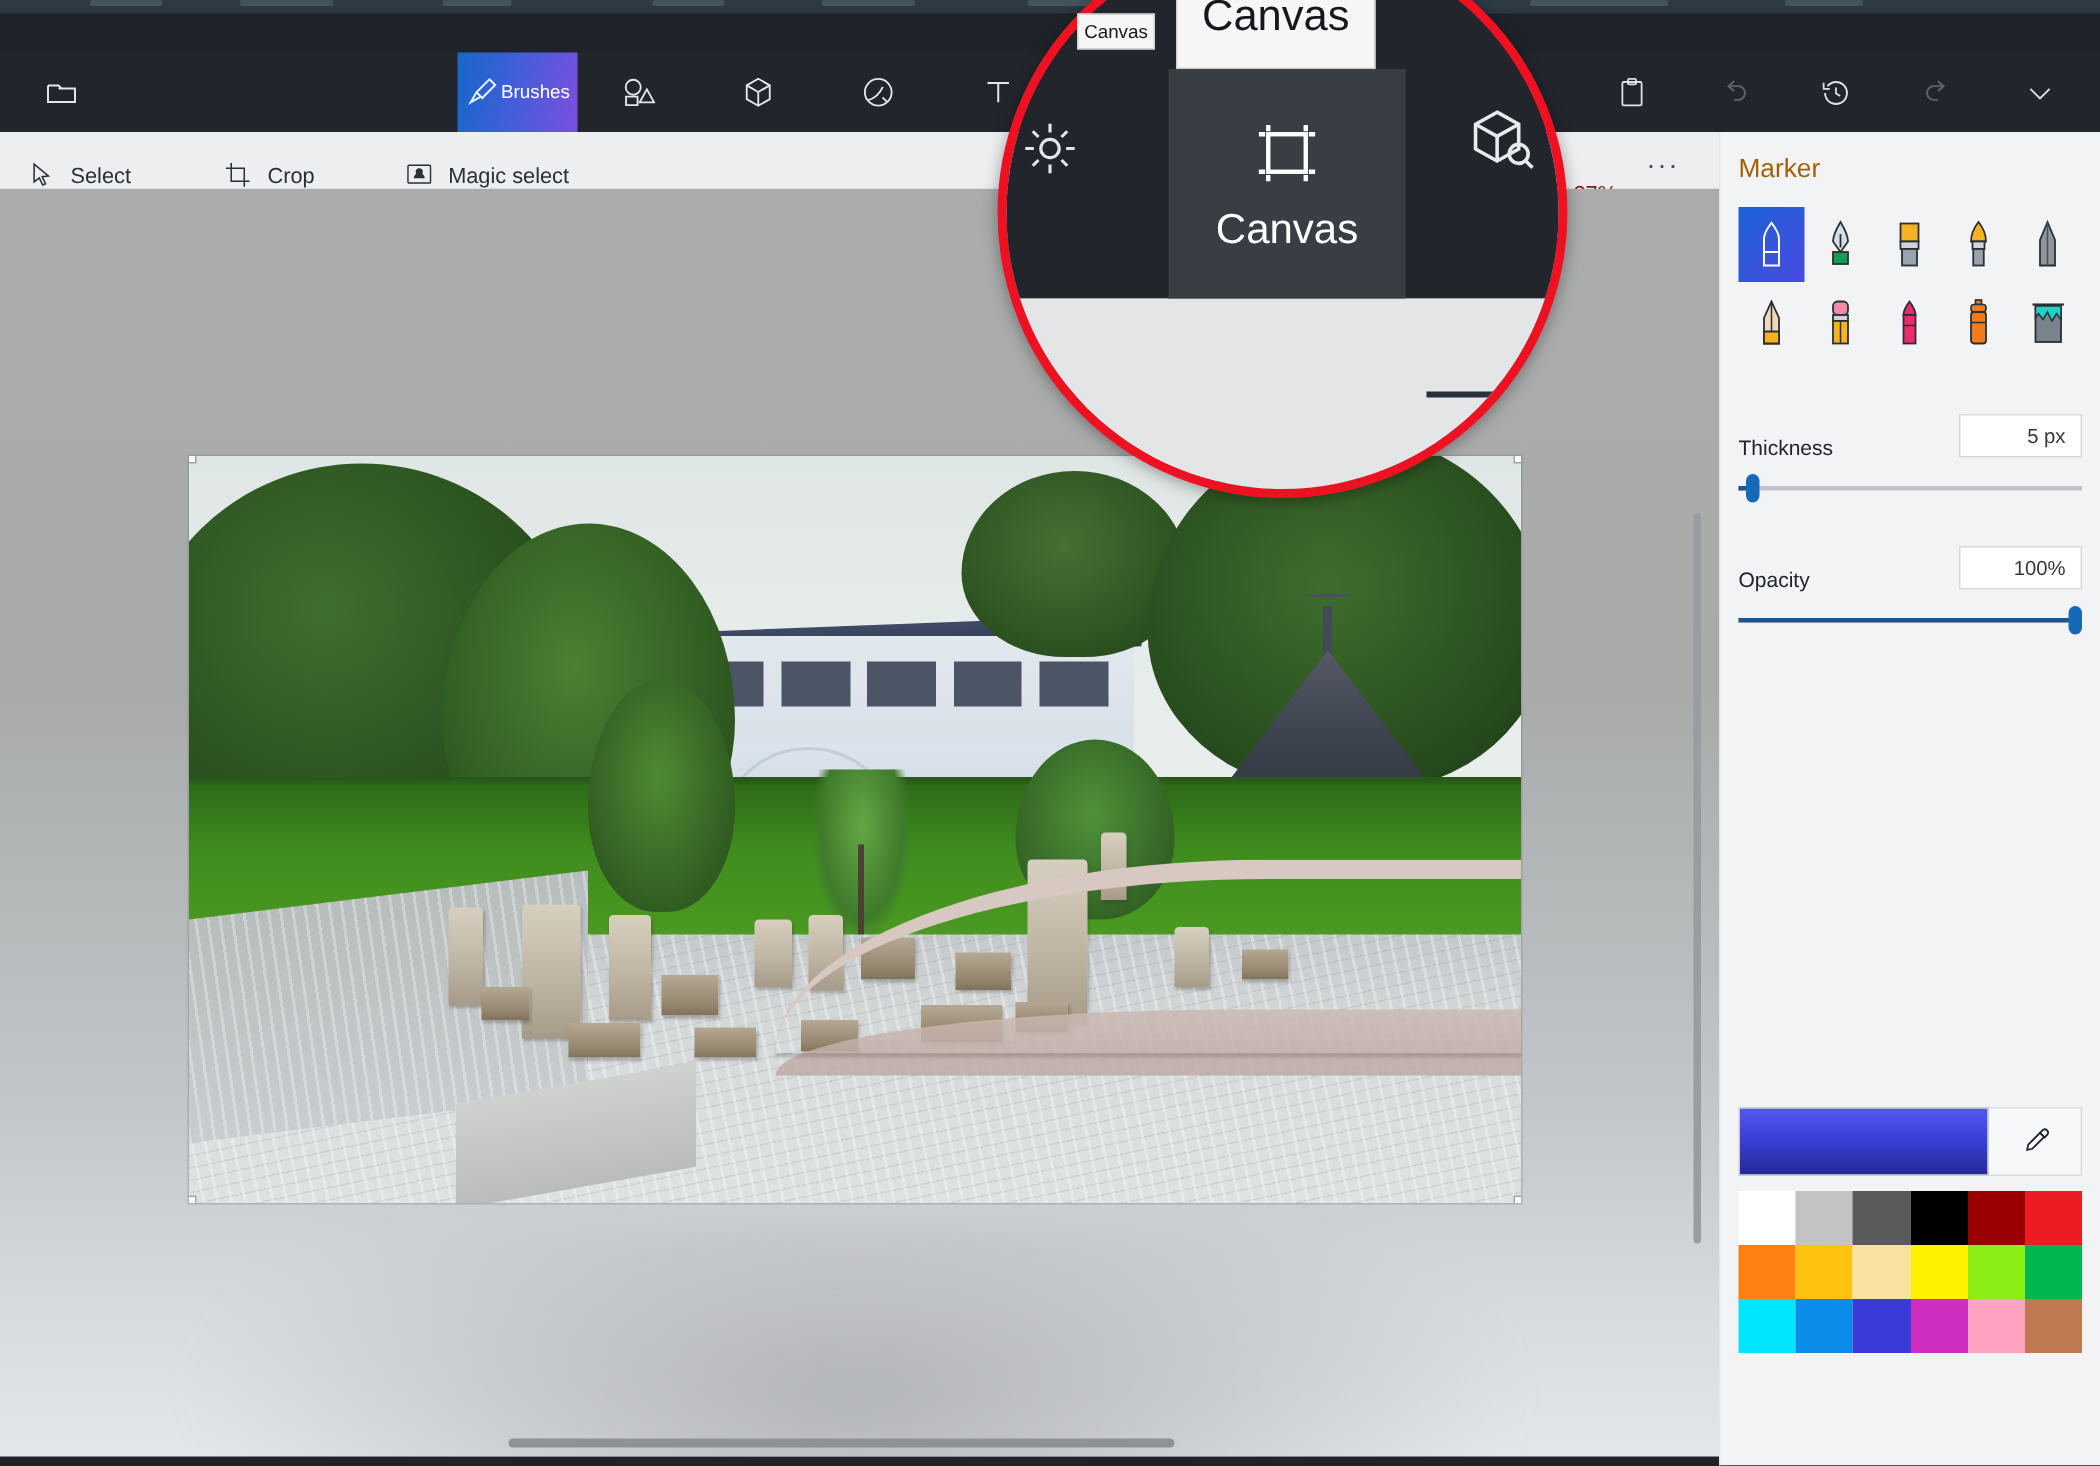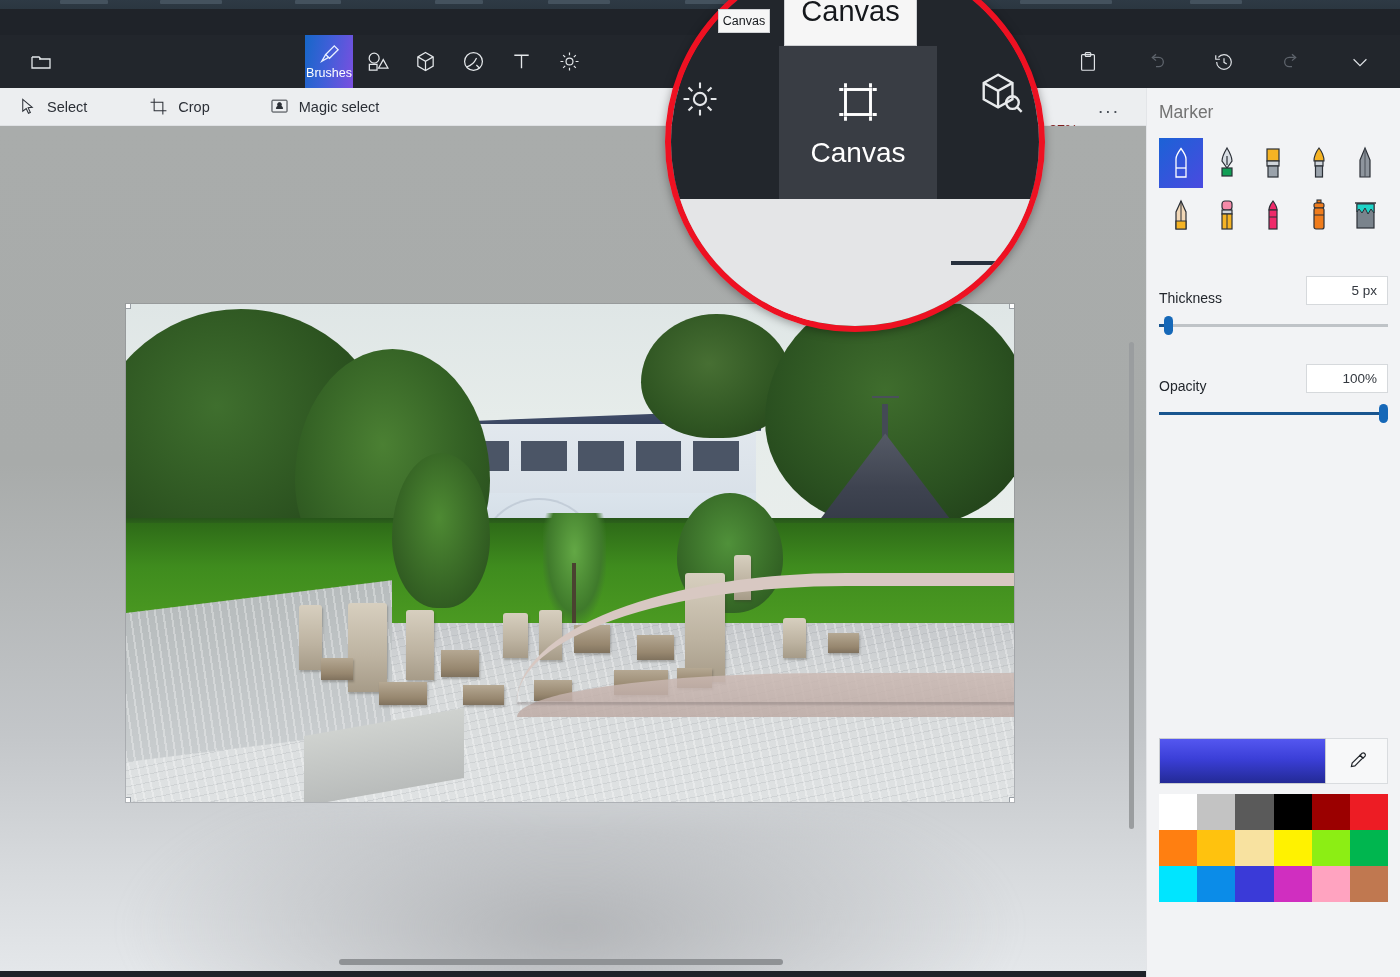--- a/index.html
+++ b/index.html
@@ -44,41 +44,41 @@
   }
   .rib-left { position: absolute; left: 18px; top: 0; height: 53px; display: flex; align-items: center; }
   .rib-btn {
     width: 48px; height: 53px; display: flex; align-items: center; justify-content: center;
     color: #e4e7ea;
   }
   .rib-center {
     position: absolute; left: 305px; top: 0; height: 53px; display: flex; align-items: center;
   }
   .rib-tab {
-    width: 48px; height: 53px; display: flex; flex-direction: column;
+    width: 80px; height: 53px; display: flex; flex-direction: row;
     align-items: center; justify-content: center; gap: 1px; color: #e4e7ea;
   }
   .rib-tab.active {
     background: linear-gradient(100deg, #1667c8 0%, #3f5fd8 45%, #7b4fe0 100%);
   }
   .rib-tab .lbl { font-size: 12.5px; color: #fff; line-height: 13px; }
   .rib-right { position: absolute; right: 6px; top: 0; height: 53px; display: flex; align-items: center; }
   .rib-ic {
     width: 68px; height: 53px; display: flex; align-items: center; justify-content: center;
     color: #dfe2e6;
   }
   .rib-ic.dim { color: #5e646c; }
 
   
   .subbar {
     position: absolute; left: 0; top: 88px; width: 1146px; height: 38px;
     background: #eceef0; border-bottom: 1px solid #dfe1e4;
     display: flex; align-items: center;
   }
-  .sb-item { display: flex; align-items: center; height: 38px; padding: 0 10px; gap: 10px; color: #2b2f36; }
+  .sb-item { display: flex; align-items: flex-end; height: 38px; padding: 0 10px; gap: 10px; color: #2b2f36; }
   .sb-item .t { font-size: 14.5px; }
   .sb-zoom {
     position: absolute; right: 68px; top: 0; height: 38px;
     display: flex; align-items: center; font-size: 14.5px; color: #7f1d1d; margin-top: 23px;
   }
   .sb-more {
     position: absolute; right: 18px; top: 0; height: 38px; width: 38px;
     display: flex; align-items: center; justify-content: center;
     font-size: 19px; color: #4a5058; letter-spacing: 2px;
   }
@@ -211,21 +211,21 @@
   .vscroll { position: absolute; right: 12px; top: 216px; width: 5px; height: 487px;
     background: #9a9d9f; border-radius: 3px; }
   .hscroll { position: absolute; left: 339px; bottom: 6px; width: 444px; height: 6px;
     background: #8f9295; border-radius: 3px; }
 
   
   .panel {
     position: absolute; right: 0; top: 88px; width: 254px; height: 889px;
     background: #f2f3f5; border-left: 1px solid #e3e5e8;
   }
-  .panel-title { position: absolute; left: 12px; top: 14px; font-size: 17.5px; color: #737373; }
+  .panel-title { position: absolute; left: 12px; top: 14px; font-size: 17.5px; color: #a16207; }
   .brush-grid {
     position: absolute; left: 12px; top: 50px; width: 230px;
     display: grid; grid-template-columns: repeat(5, 44px); gap: 2px;
   }
   .brush-cell {
     width: 44px; height: 50px; display: flex; align-items: center; justify-content: center;
   }
   .brush-cell.sel { background: linear-gradient(135deg,#1b62d6 0%, #4a4ae0 100%); }
 
   .row-lbl {

